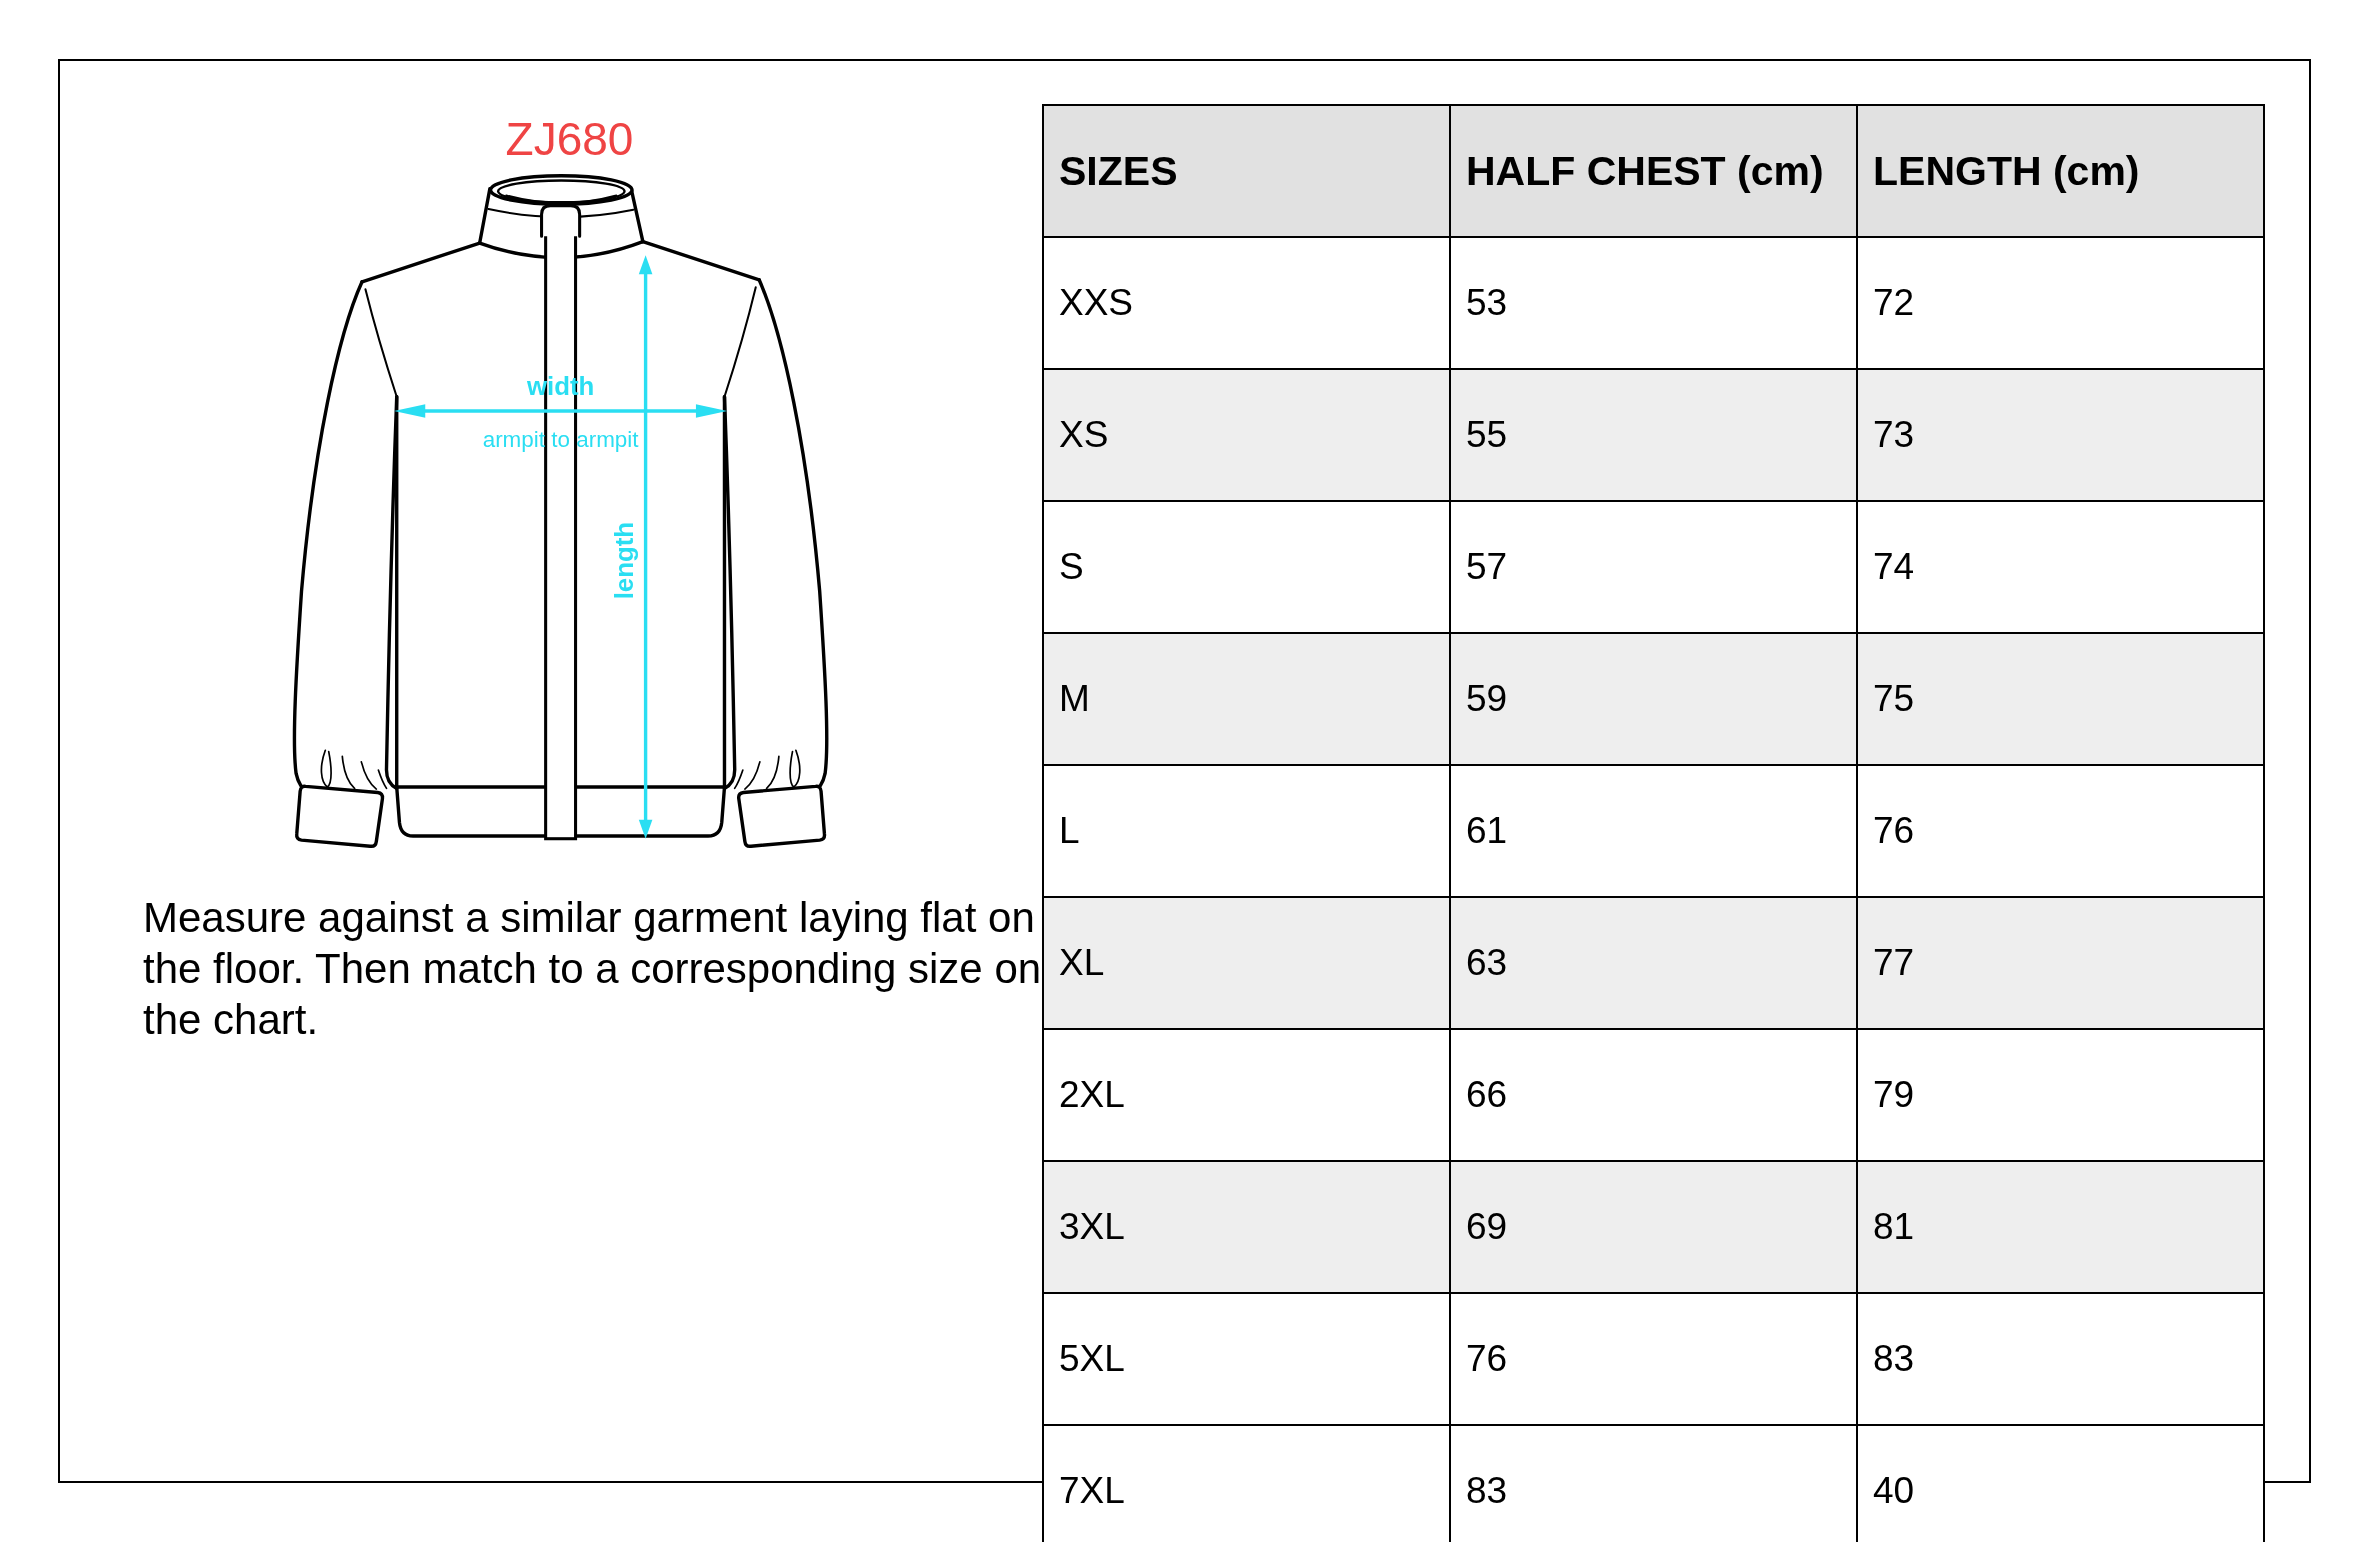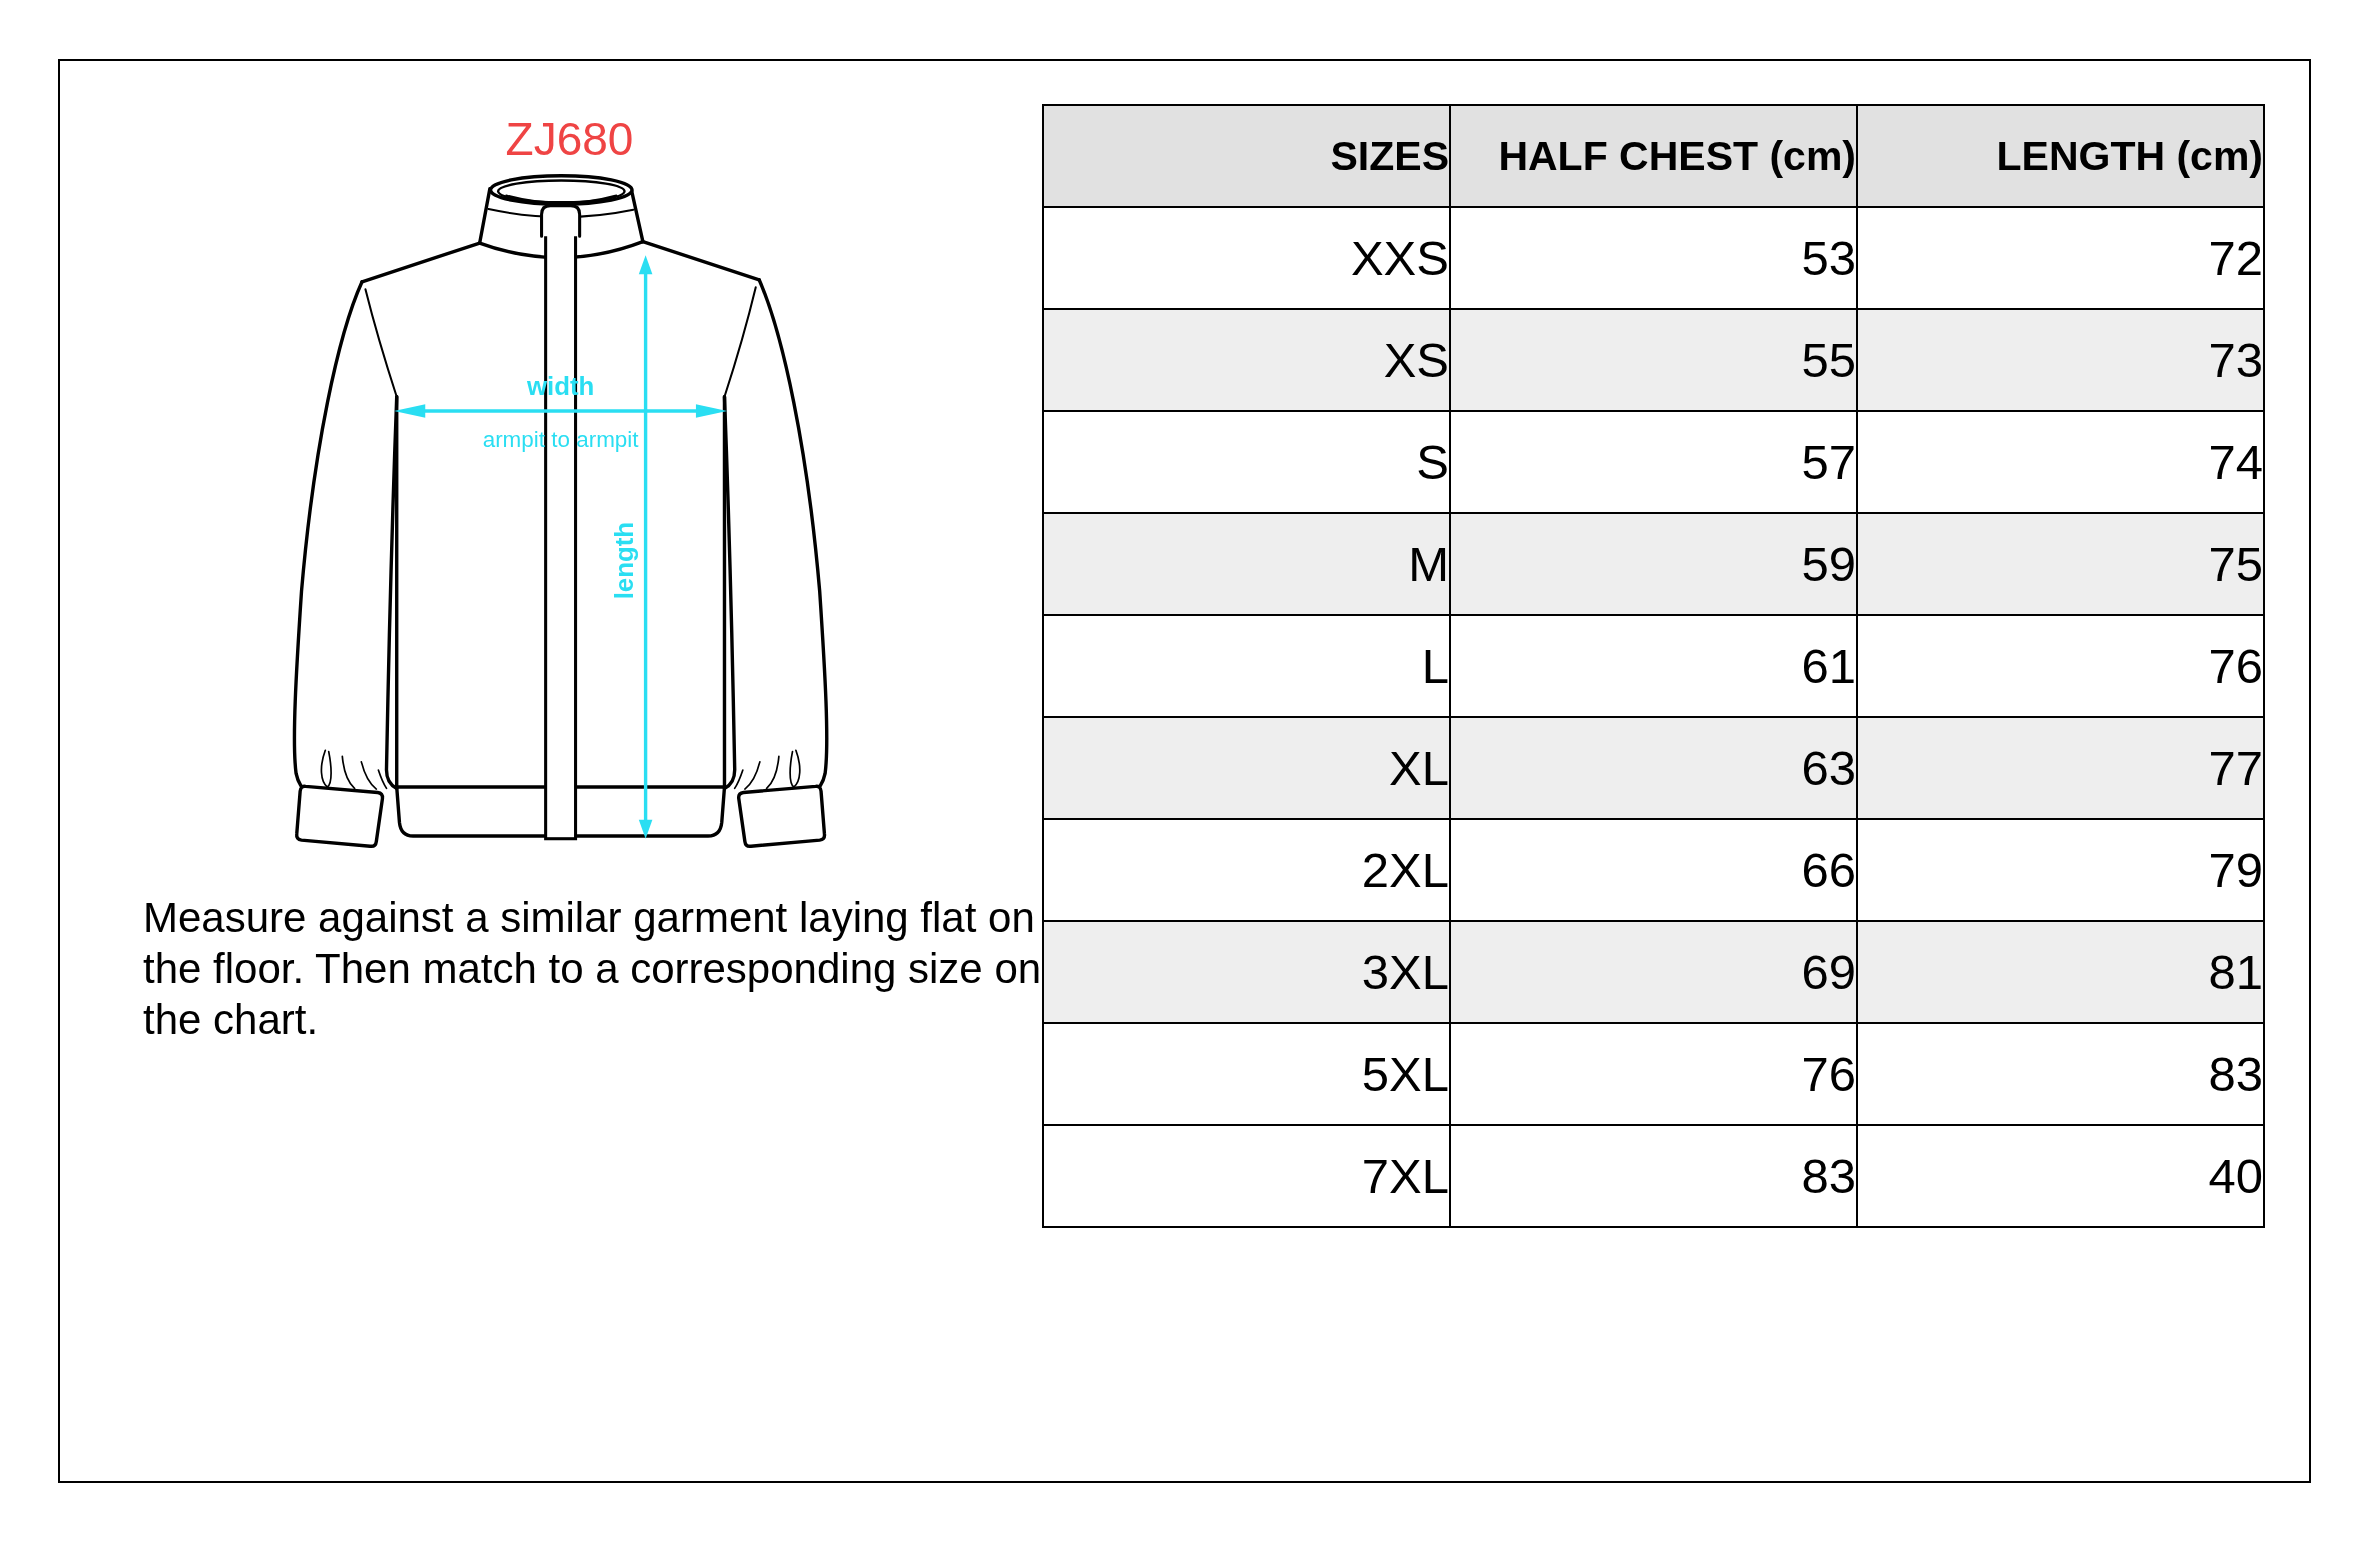--- a/index.html
+++ b/index.html
@@ -19,24 +19,24 @@
   .notes{position:absolute;left:103px;top:892px;width:938px;margin-left:40px;}
   .note-black{font-size:42px;line-height:51px;color:#000;margin:0;}
   .note-red{font-size:42px;line-height:51px;color:var(--note-color,#ff0000);margin:17.7px 0 0 0;}
   .size-table{
     position:absolute;left:1042px;top:104px;width:1220px;
     border-collapse:collapse;table-layout:fixed;background:#fff;
     border:2.7px solid #000;
   }
   .size-table th,.size-table td{
     border:2px solid #000;border-top-width:2.7px;border-bottom-width:2.7px;
-    text-align:right;vertical-align:middle;padding:0;overflow:hidden;
+    text-align:left;vertical-align:middle;padding:15px;overflow:hidden;
   }
   .size-table th{height:100px;font-size:41px;font-weight:bold;background:var(--header-bg,#e1e1e1);}
-  .size-table td{height:100px;font-size:49px;font-weight:normal;background:#ffffff;}
+  .size-table td{height:100px;font-size:37px;font-weight:normal;background:#ffffff;}
   .size-table tr.shaded td{background:var(--shaded-bg,#eeeeee);}
   .accent-stroke{stroke:var(--accent,#2adef2);}
   .accent-fill{fill:var(--accent,#2adef2);}
   .diagram-label{font-family:"Liberation Sans", sans-serif;}
 </style>
 </head>
 <body>
 
 <div class="frame"></div>
 

